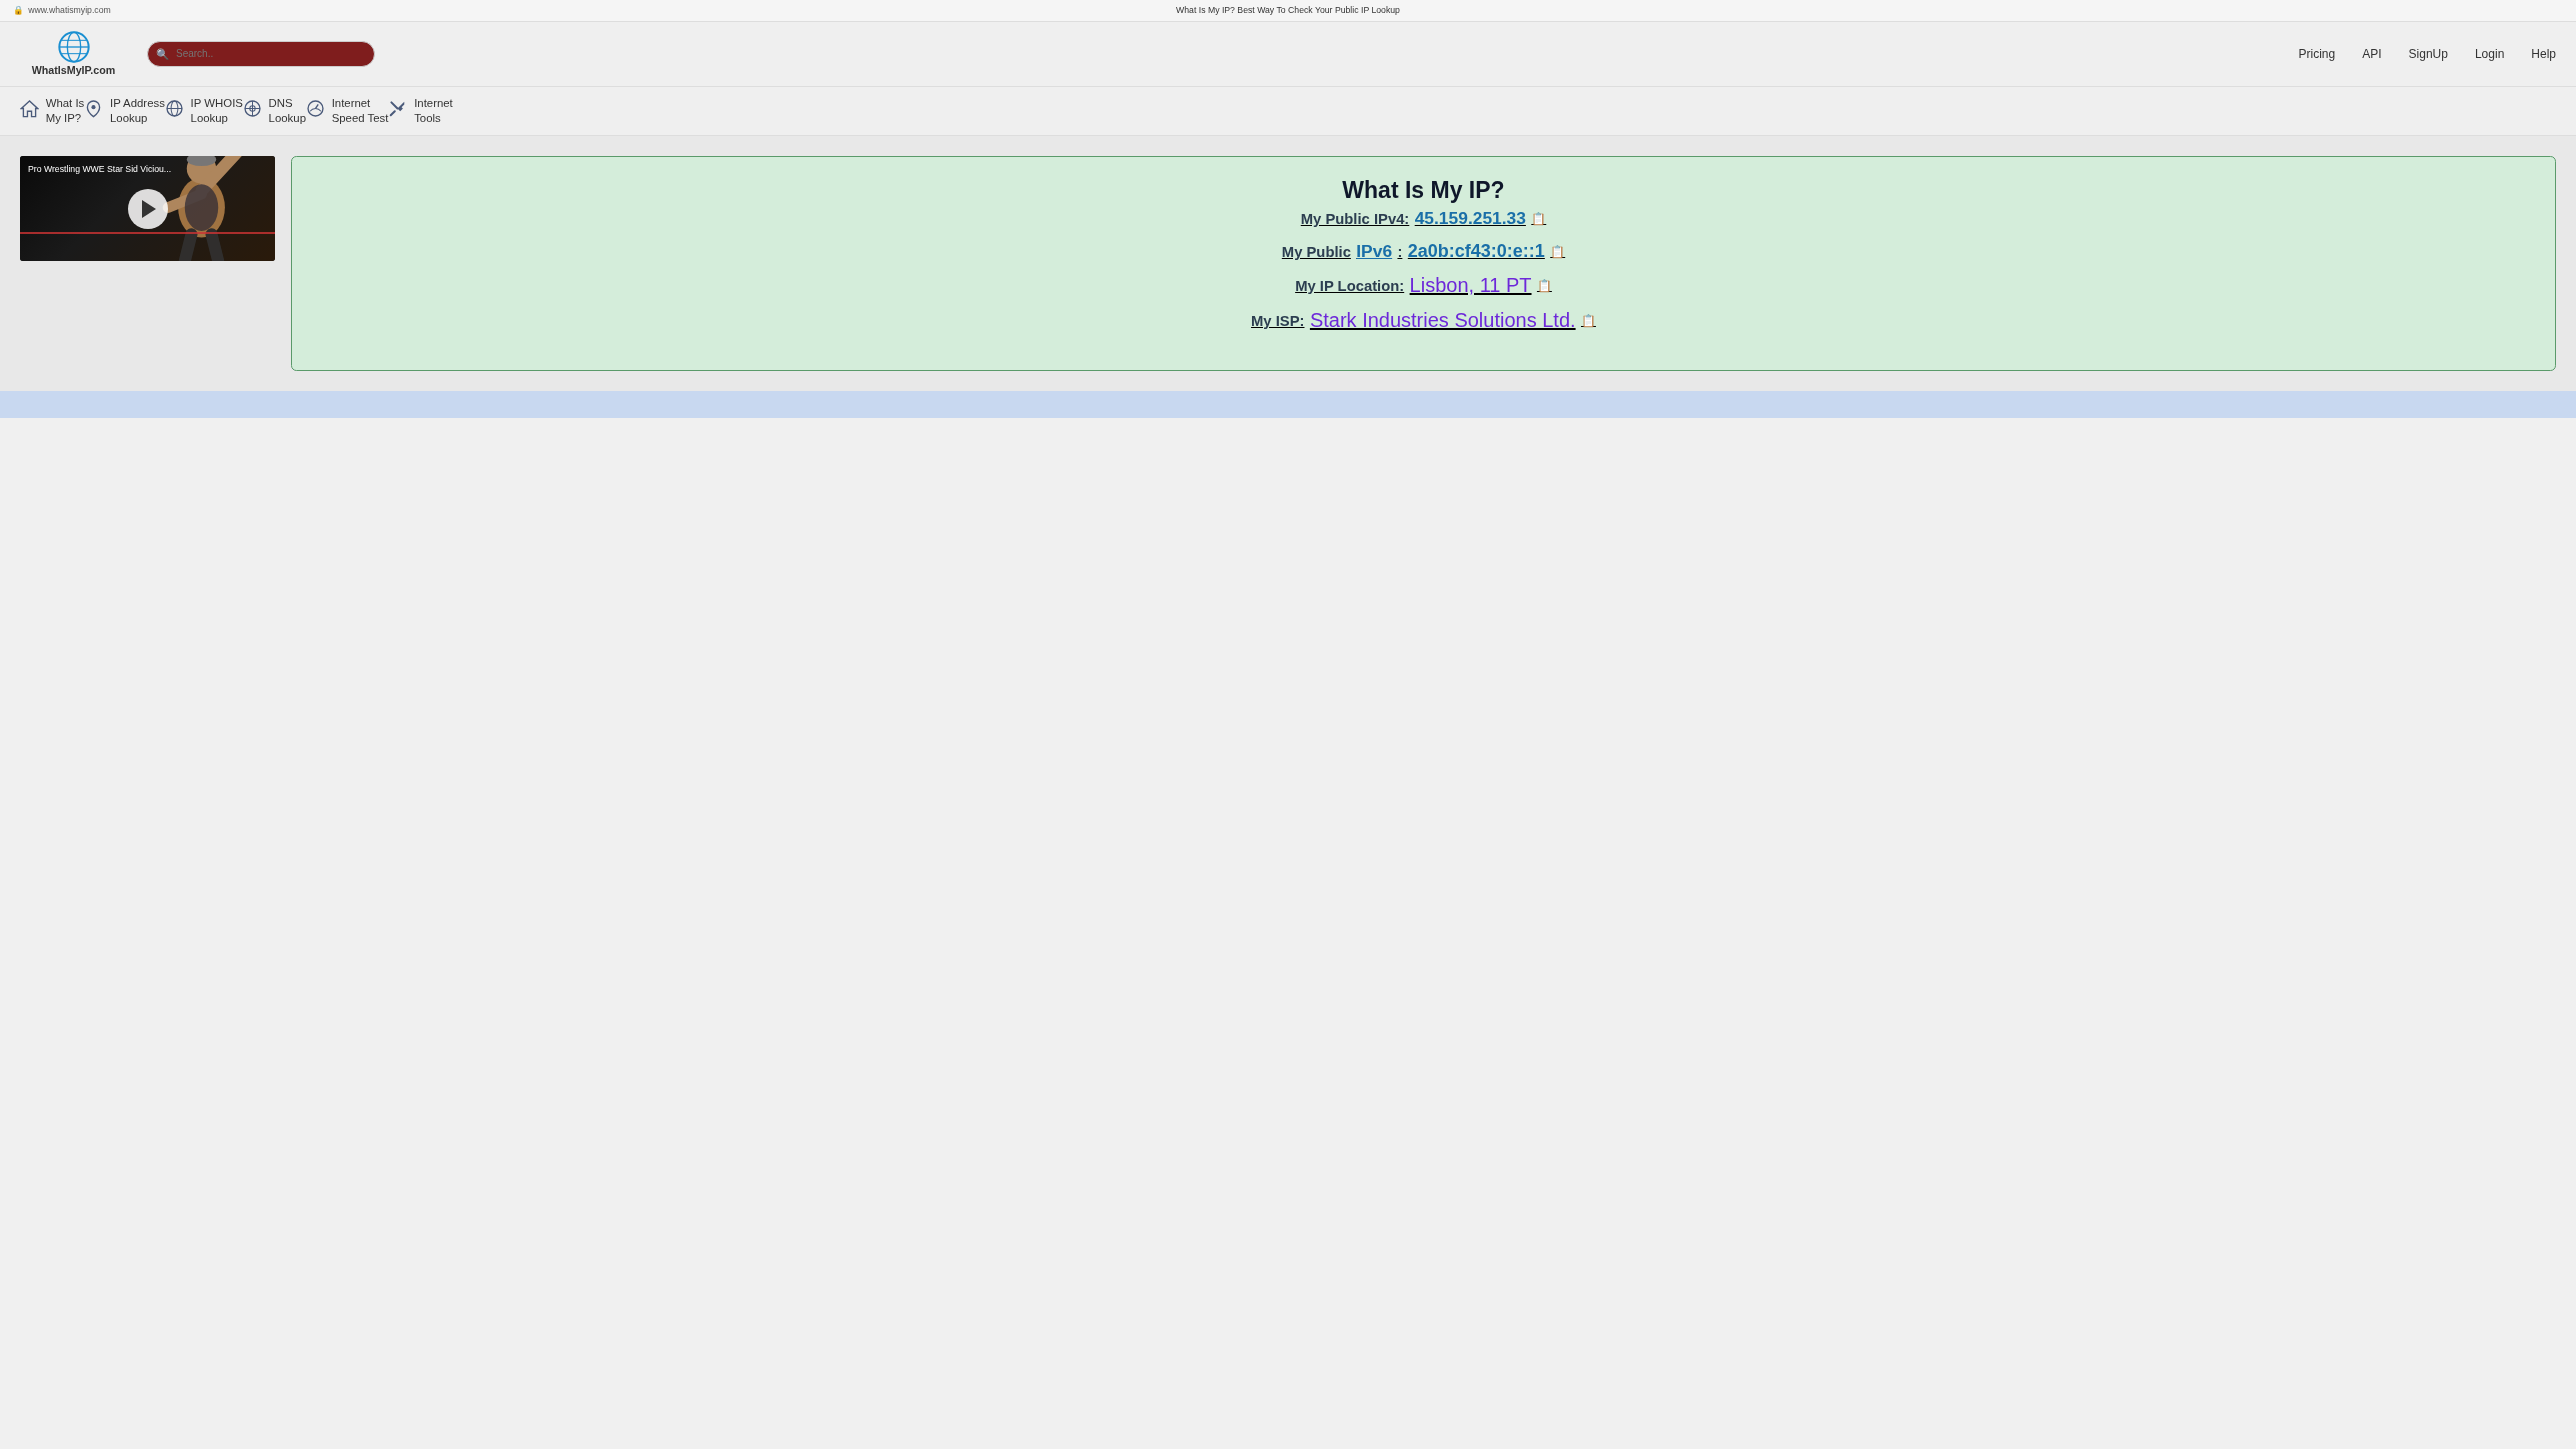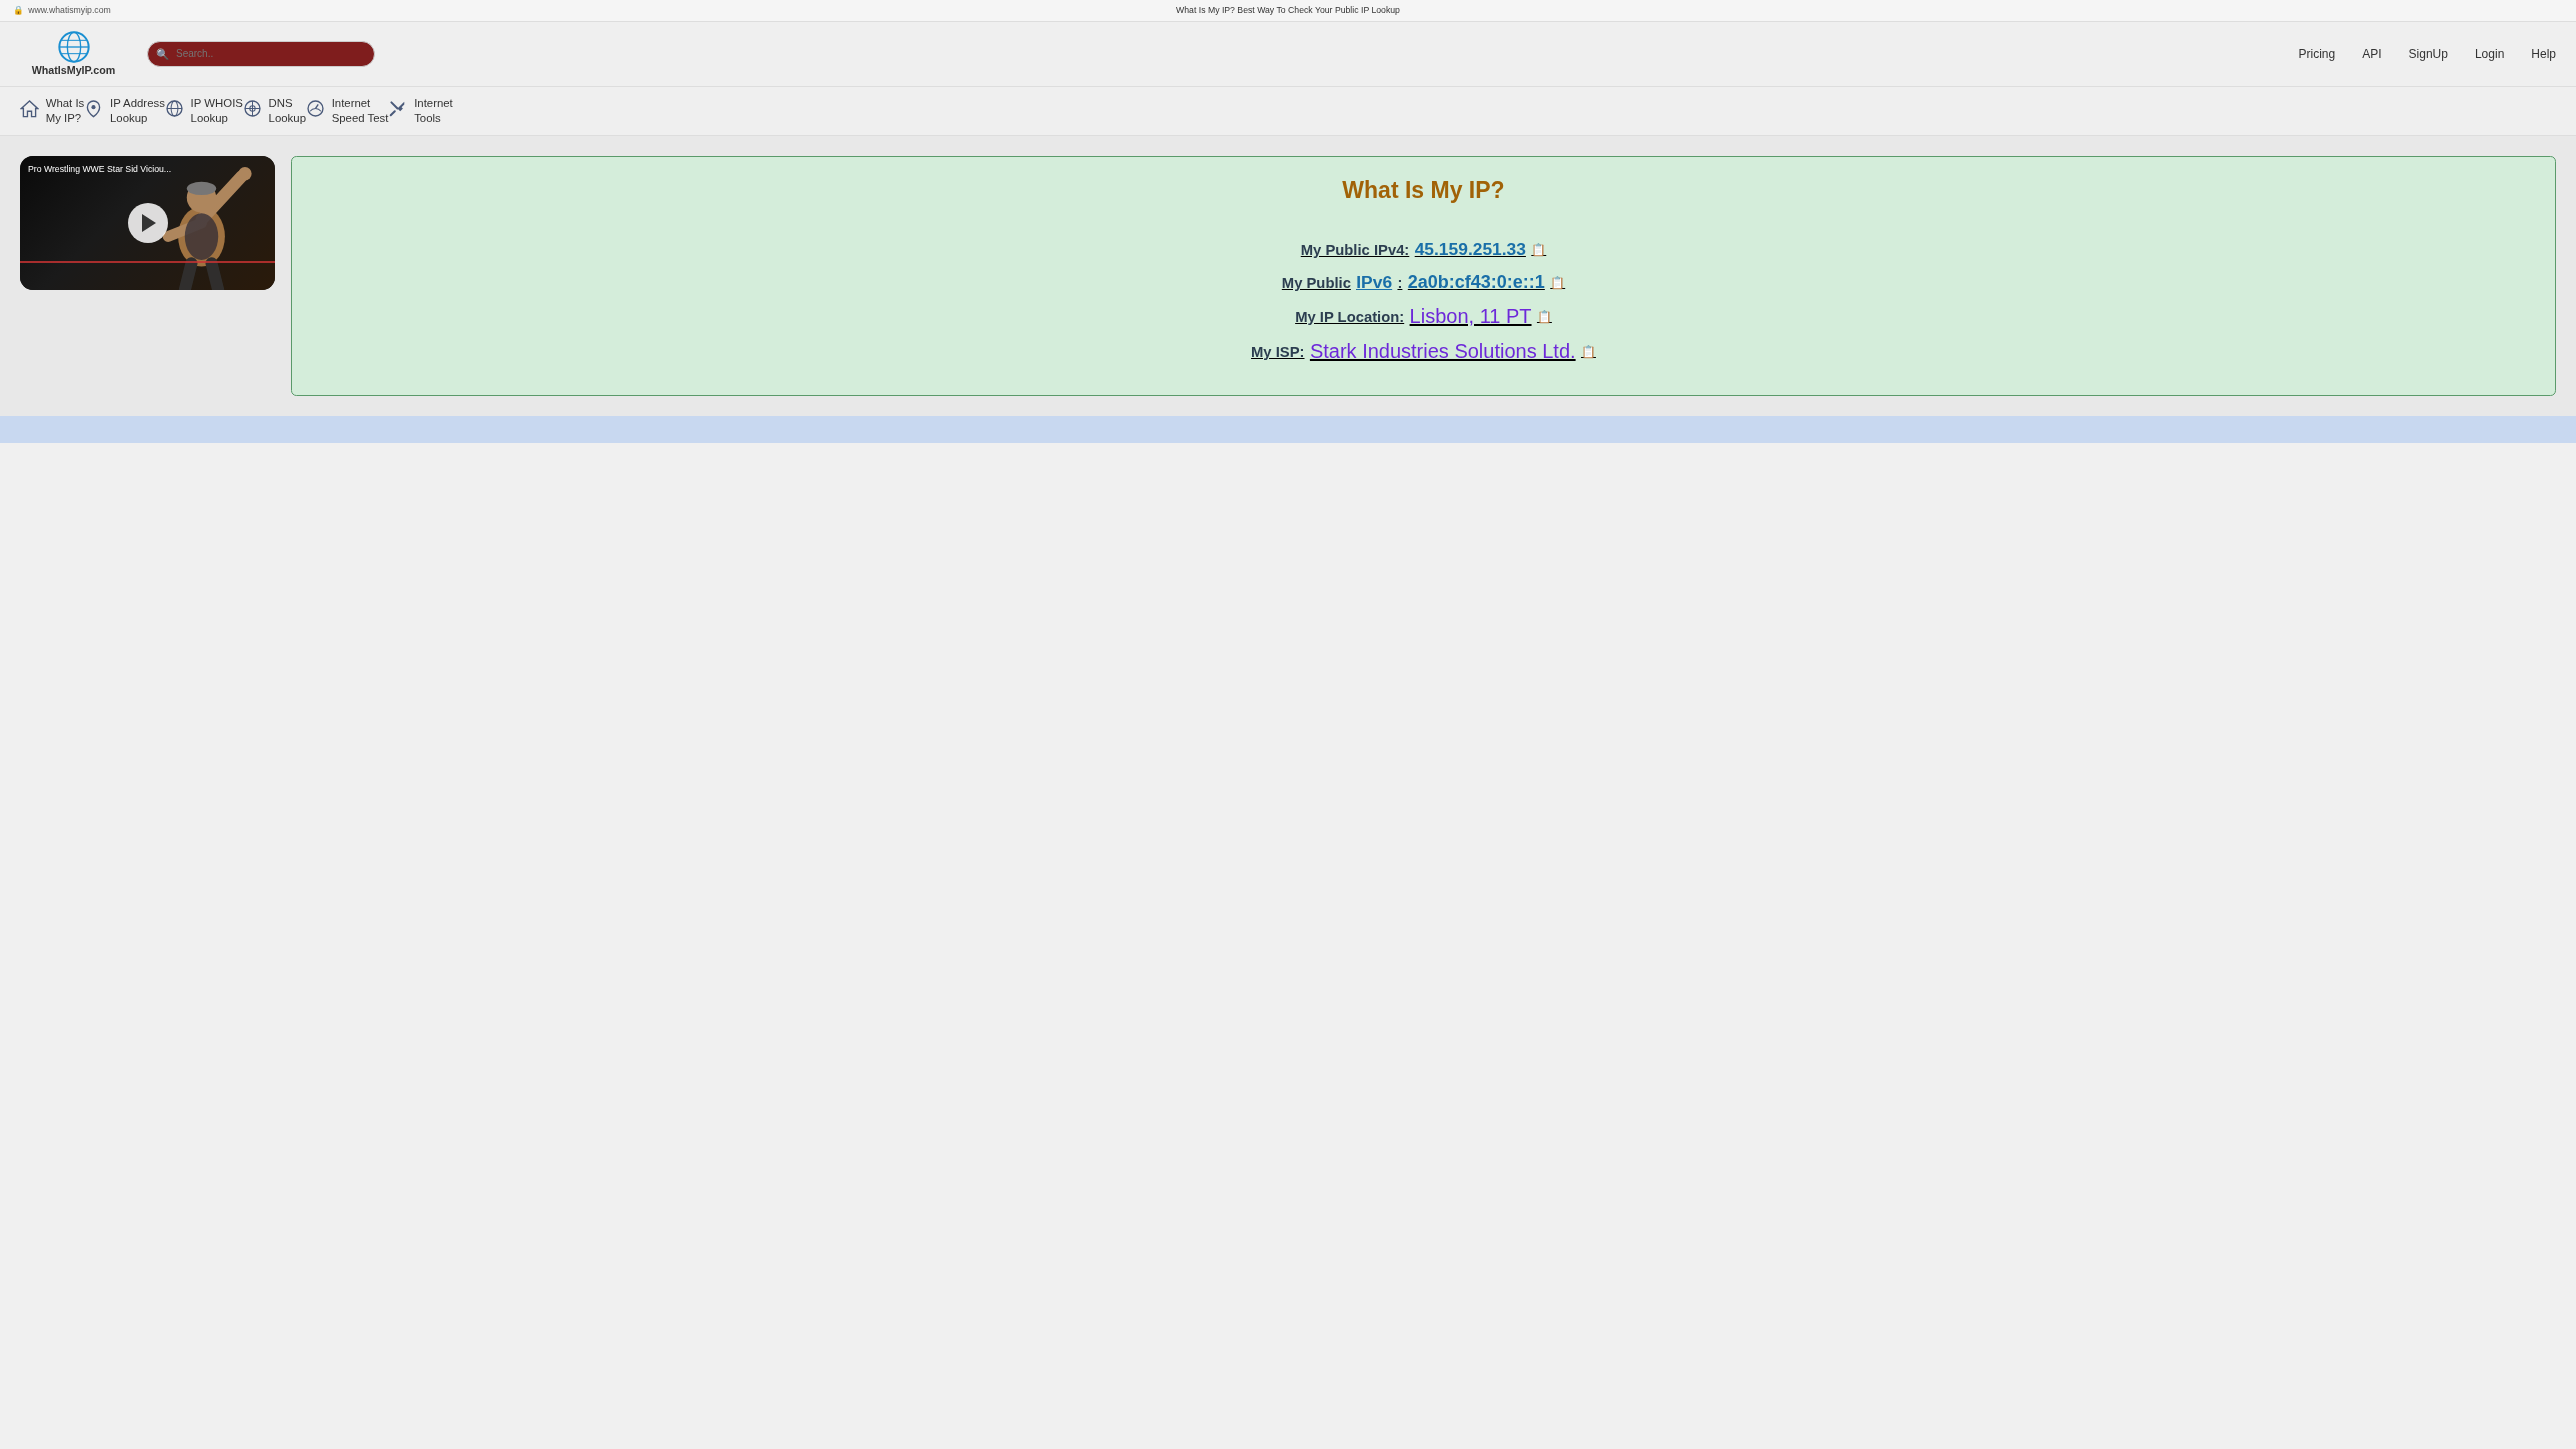--- a/index.html
+++ b/index.html
@@ -136,23 +136,23 @@
       padding: 20px;
       display: flex;
       gap: 16px;
       align-items: flex-start;
     }
 
     
     .video-thumb {
       width: 255px;
       min-width: 255px;
-      height: 134px;
+      height: 105px;
       background: #1a1a1a;
-      border-radius: 13px;
+      border-radius: 3px;
       position: relative;
       overflow: hidden;
       cursor: pointer;
       flex-shrink: 0;
     }
     .video-label {
       position: absolute;
       top: 8px;
       left: 8px;
       color: #fff;
@@ -188,22 +188,22 @@
       background: #d4edda;
       border: 1.3px solid #5a9a6a;
       border-radius: 5.4px;
       padding: 20px 27px;
       min-height: 215px;
     }
     .ip-info-title {
       text-align: center;
       font-size: 23px;
       font-weight: bold;
-      color: #a16207;
-      margin-bottom: 35px;
+      color: #0f172a;
+      margin-bottom: 4px;
     }
     .ip-row {
       display: flex;
       align-items: center;
       justify-content: center;
       margin-bottom: 12px;
       font-size: 14.8px;
       gap: 5.4px;
       flex-wrap: wrap;
       text-decoration: underline;

